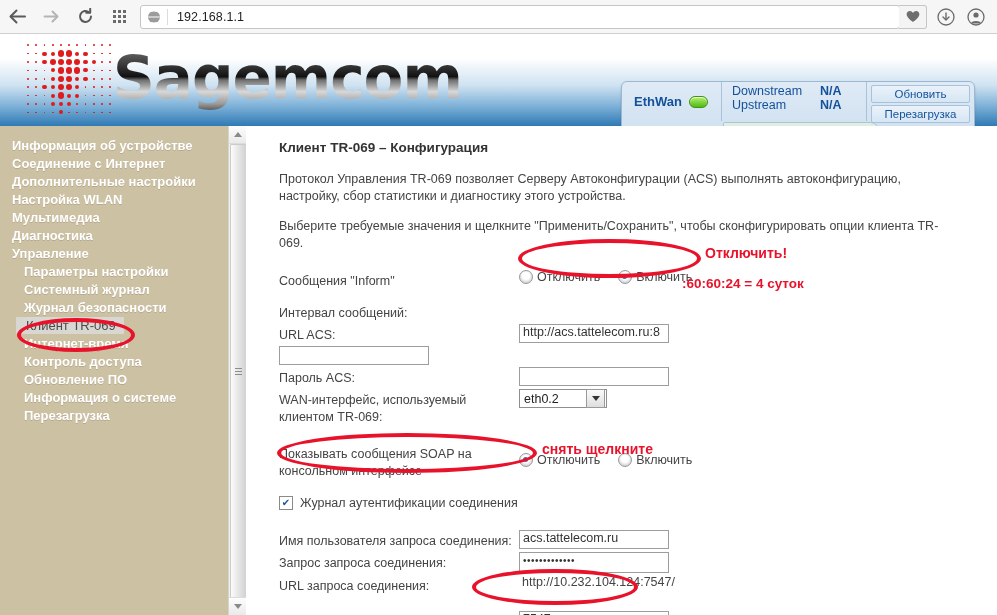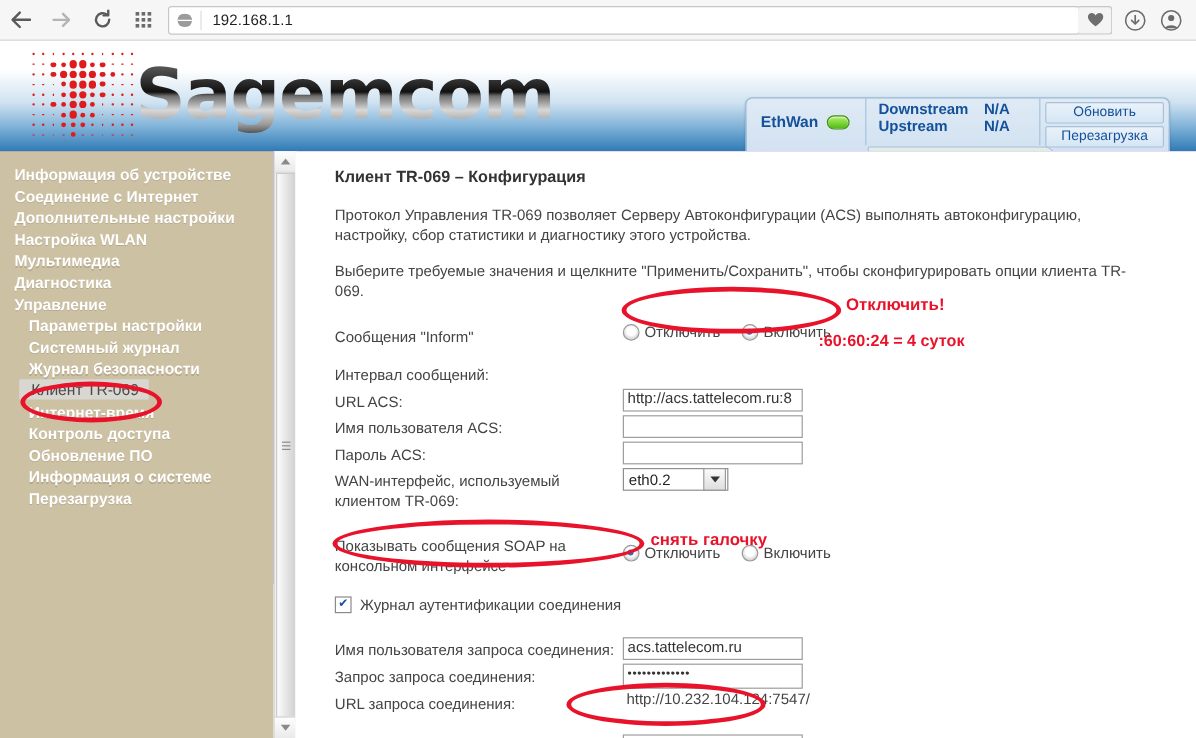--- a/index.html
+++ b/index.html
@@ -86,21 +86,21 @@
     padding-left:12px;gap:7px;border-right:1px solid #a9c2da;height:39px;box-sizing:border-box;
   }
   .sp-label{font-size:13px;font-weight:bold;color:#14519b;font-family:"Liberation Sans",sans-serif;}
   .led{
     width:17px;height:10px;border-radius:6px;
     background:linear-gradient(to bottom,#b6f06a,#4fbb17);
     border:1px solid #3f9412;box-shadow:inset 0 1px 1px rgba(255,255,255,.8);
   }
   .sp-streams{flex:1;padding:2px 0 0 10px;}
   .sp-line{display:flex;align-items:center;}
-  .sp-name{font-size:12.5px;font-weight:bold;color:#14519b;width:88px;}
+  .sp-name{font-size:12.5px;font-weight:normal;color:#14519b;width:88px;}
   .sp-val{font-size:12.5px;font-weight:bold;color:#14519b;}
   .sp-btns{
     width:108px;border-left:1px solid #a9c2da;padding:3px 4px 16px 4px;box-sizing:border-box;
     display:flex;flex-direction:column;gap:2px;
   }
   .sp-btn{
     font-size:11.5px;color:#14519b;text-align:center;padding:2px 0;
     background:linear-gradient(to bottom,#eaf2fa,#d6e6f4);
     border:1px solid #a9c2da;border-radius:2px;cursor:pointer;
   }
@@ -472,21 +472,20 @@
       </div>
 
       <div class="frow">
         <div class="flabel">URL ACS:</div>
         <div class="fctrl">
             <div class="txt">http://acs.tattelecom.ru:8</div>
           </div>
       </div>
 
       <div class="frow">
-        <div class="flabel">Имя пользователя ACS:</div>
         <div class="fctrl">
             <div class="txt"></div>
           </div>
       </div>
 
       <div class="frow">
         <div class="flabel">Пароль ACS:</div>
         <div class="fctrl">
             <div class="txt"></div>
           </div>
@@ -550,15 +549,15 @@
     </div>
   </div>
 
   <div class="ellipse" style="left:17px;top:318px;width:110px;height:26px;"></div>
   <div class="ellipse" style="left:518px;top:239px;width:175px;height:31px;"></div>
   <div class="ellipse" style="left:277px;top:433px;width:252px;height:32px;"></div>
   <div class="ellipse" style="left:472px;top:569px;width:158px;height:28px;"></div>
 
   <div class="ann" style="left:705px;top:245px;">Отключить!</div>
   <div class="ann" style="left:682px;top:276px;font-size:13.5px;">:60:60:24 = 4 суток</div>
-  <div class="ann" style="left:542px;top:441px;">снять галочку</div>
+  <div class="ann" style="left:542px;top:441px;">снять щелкните</div>
 
 </div>
 
 </body></html>

